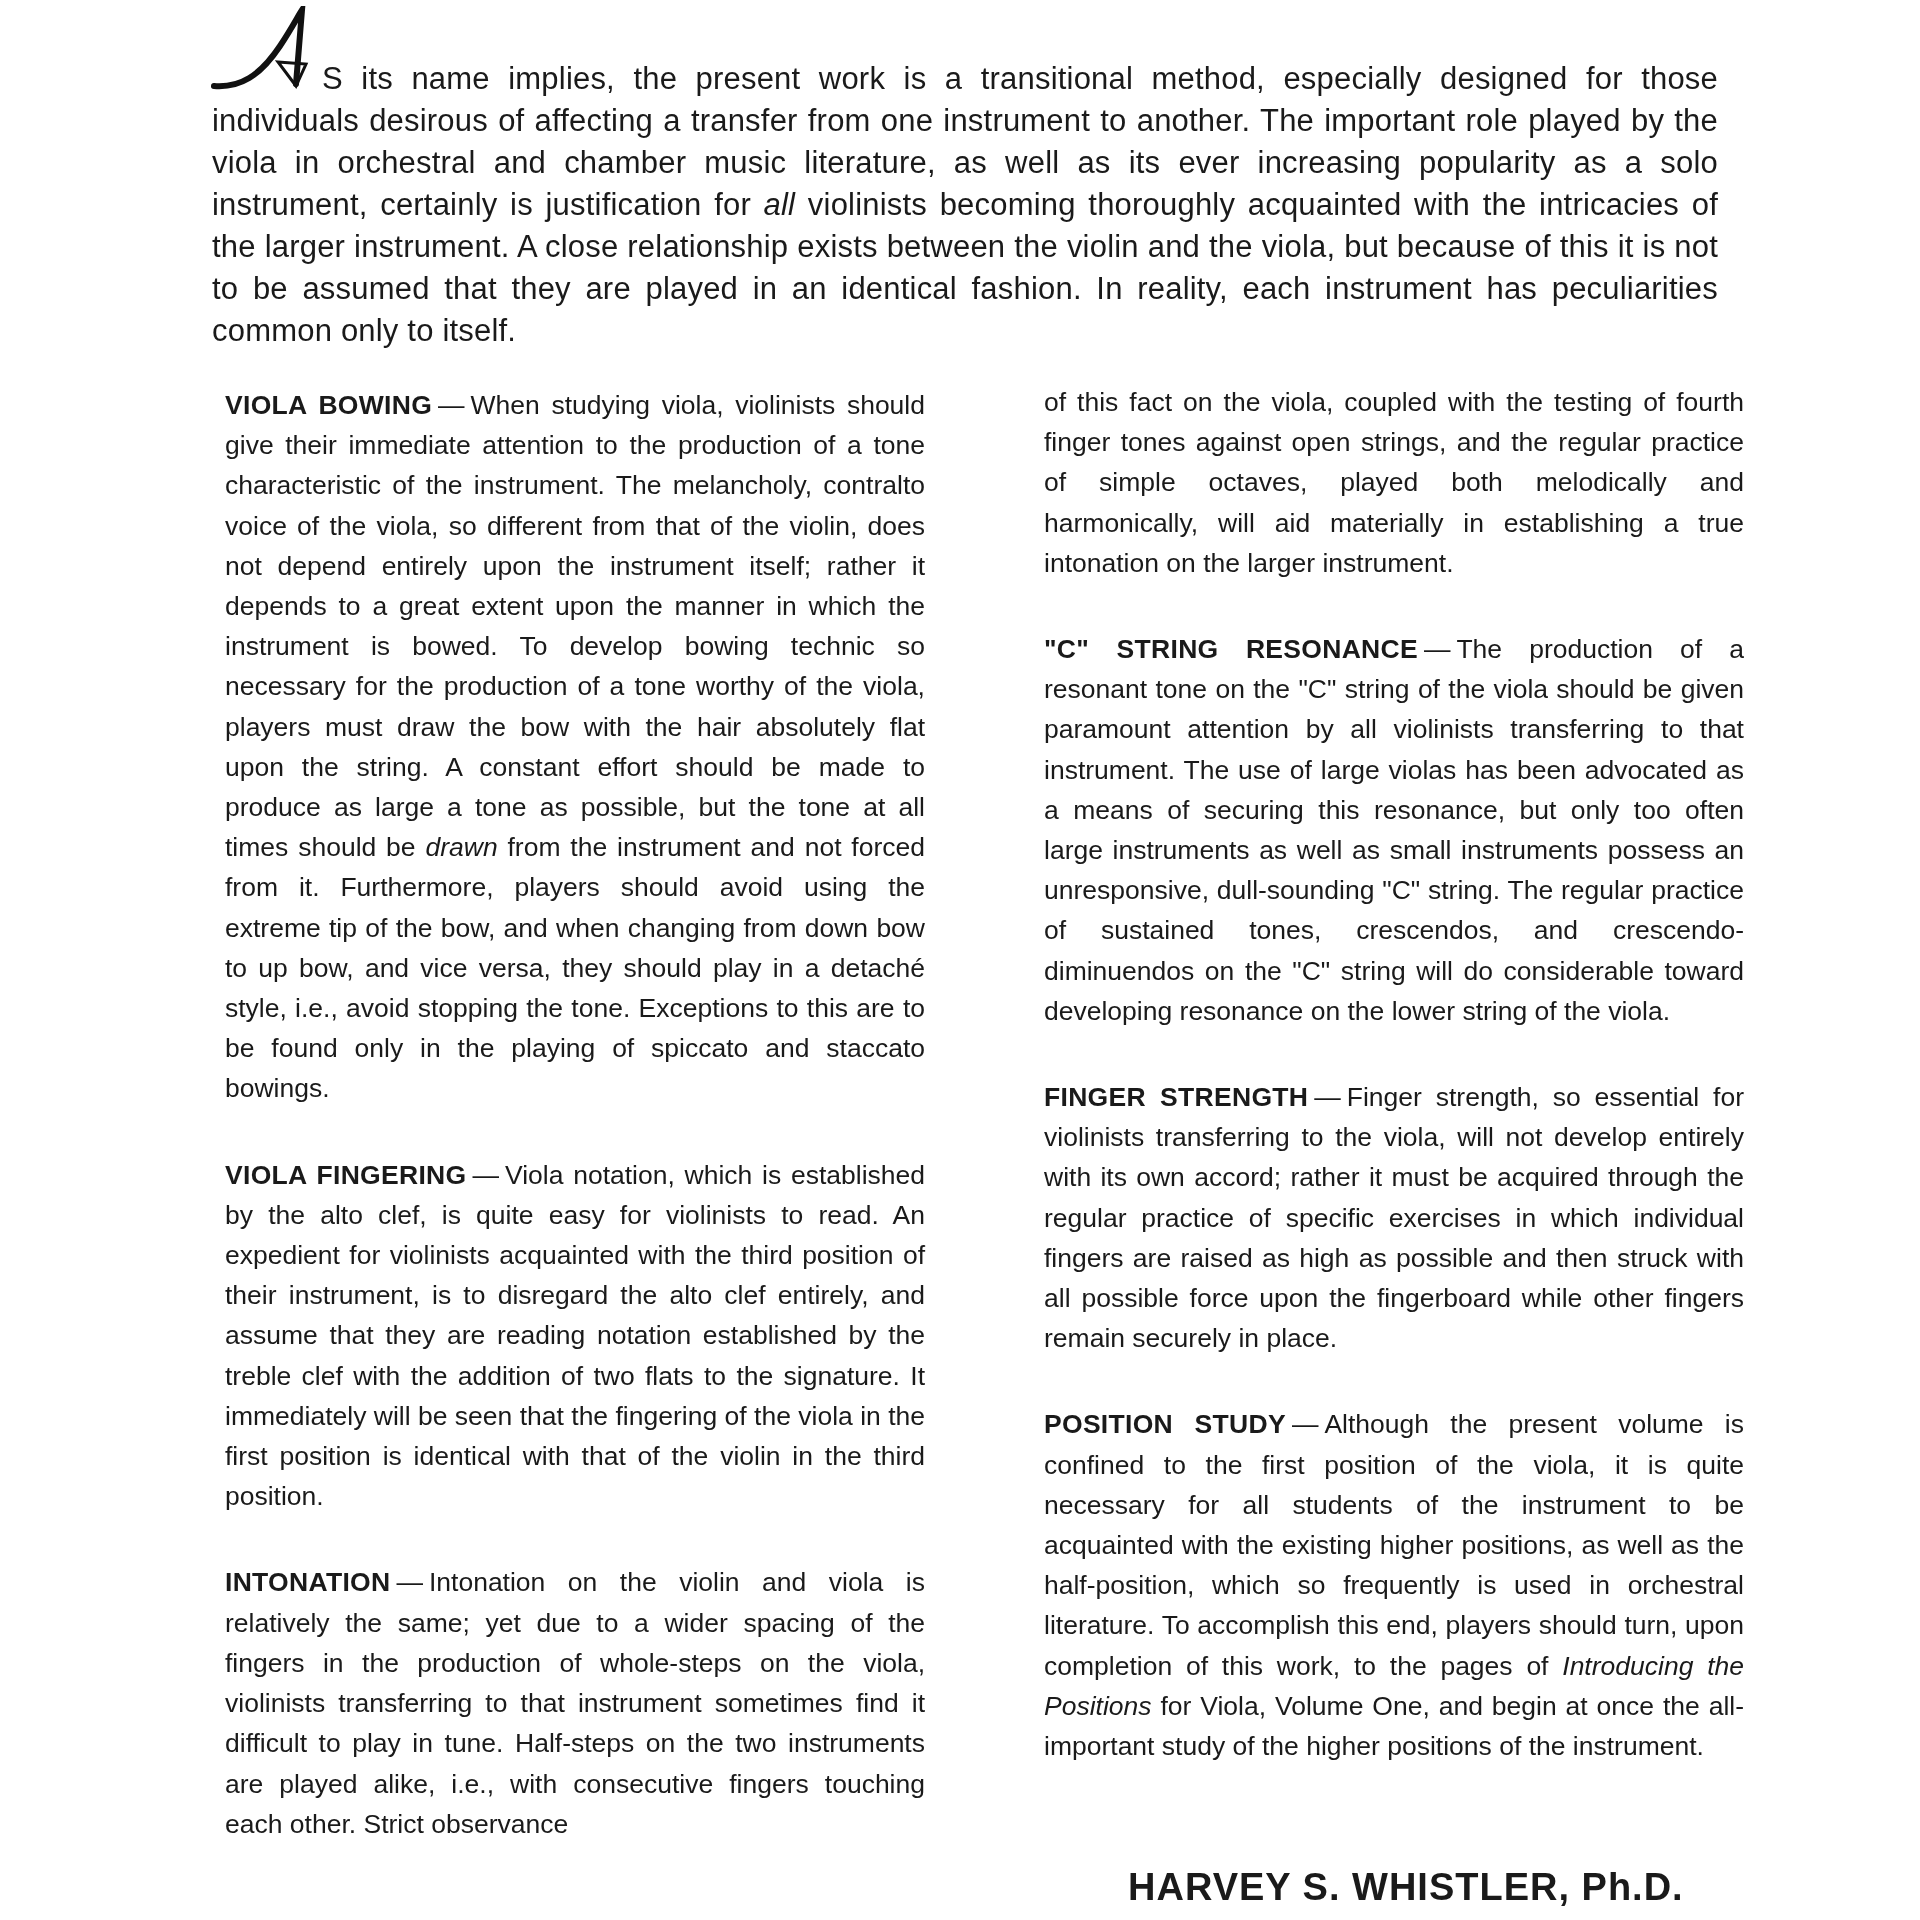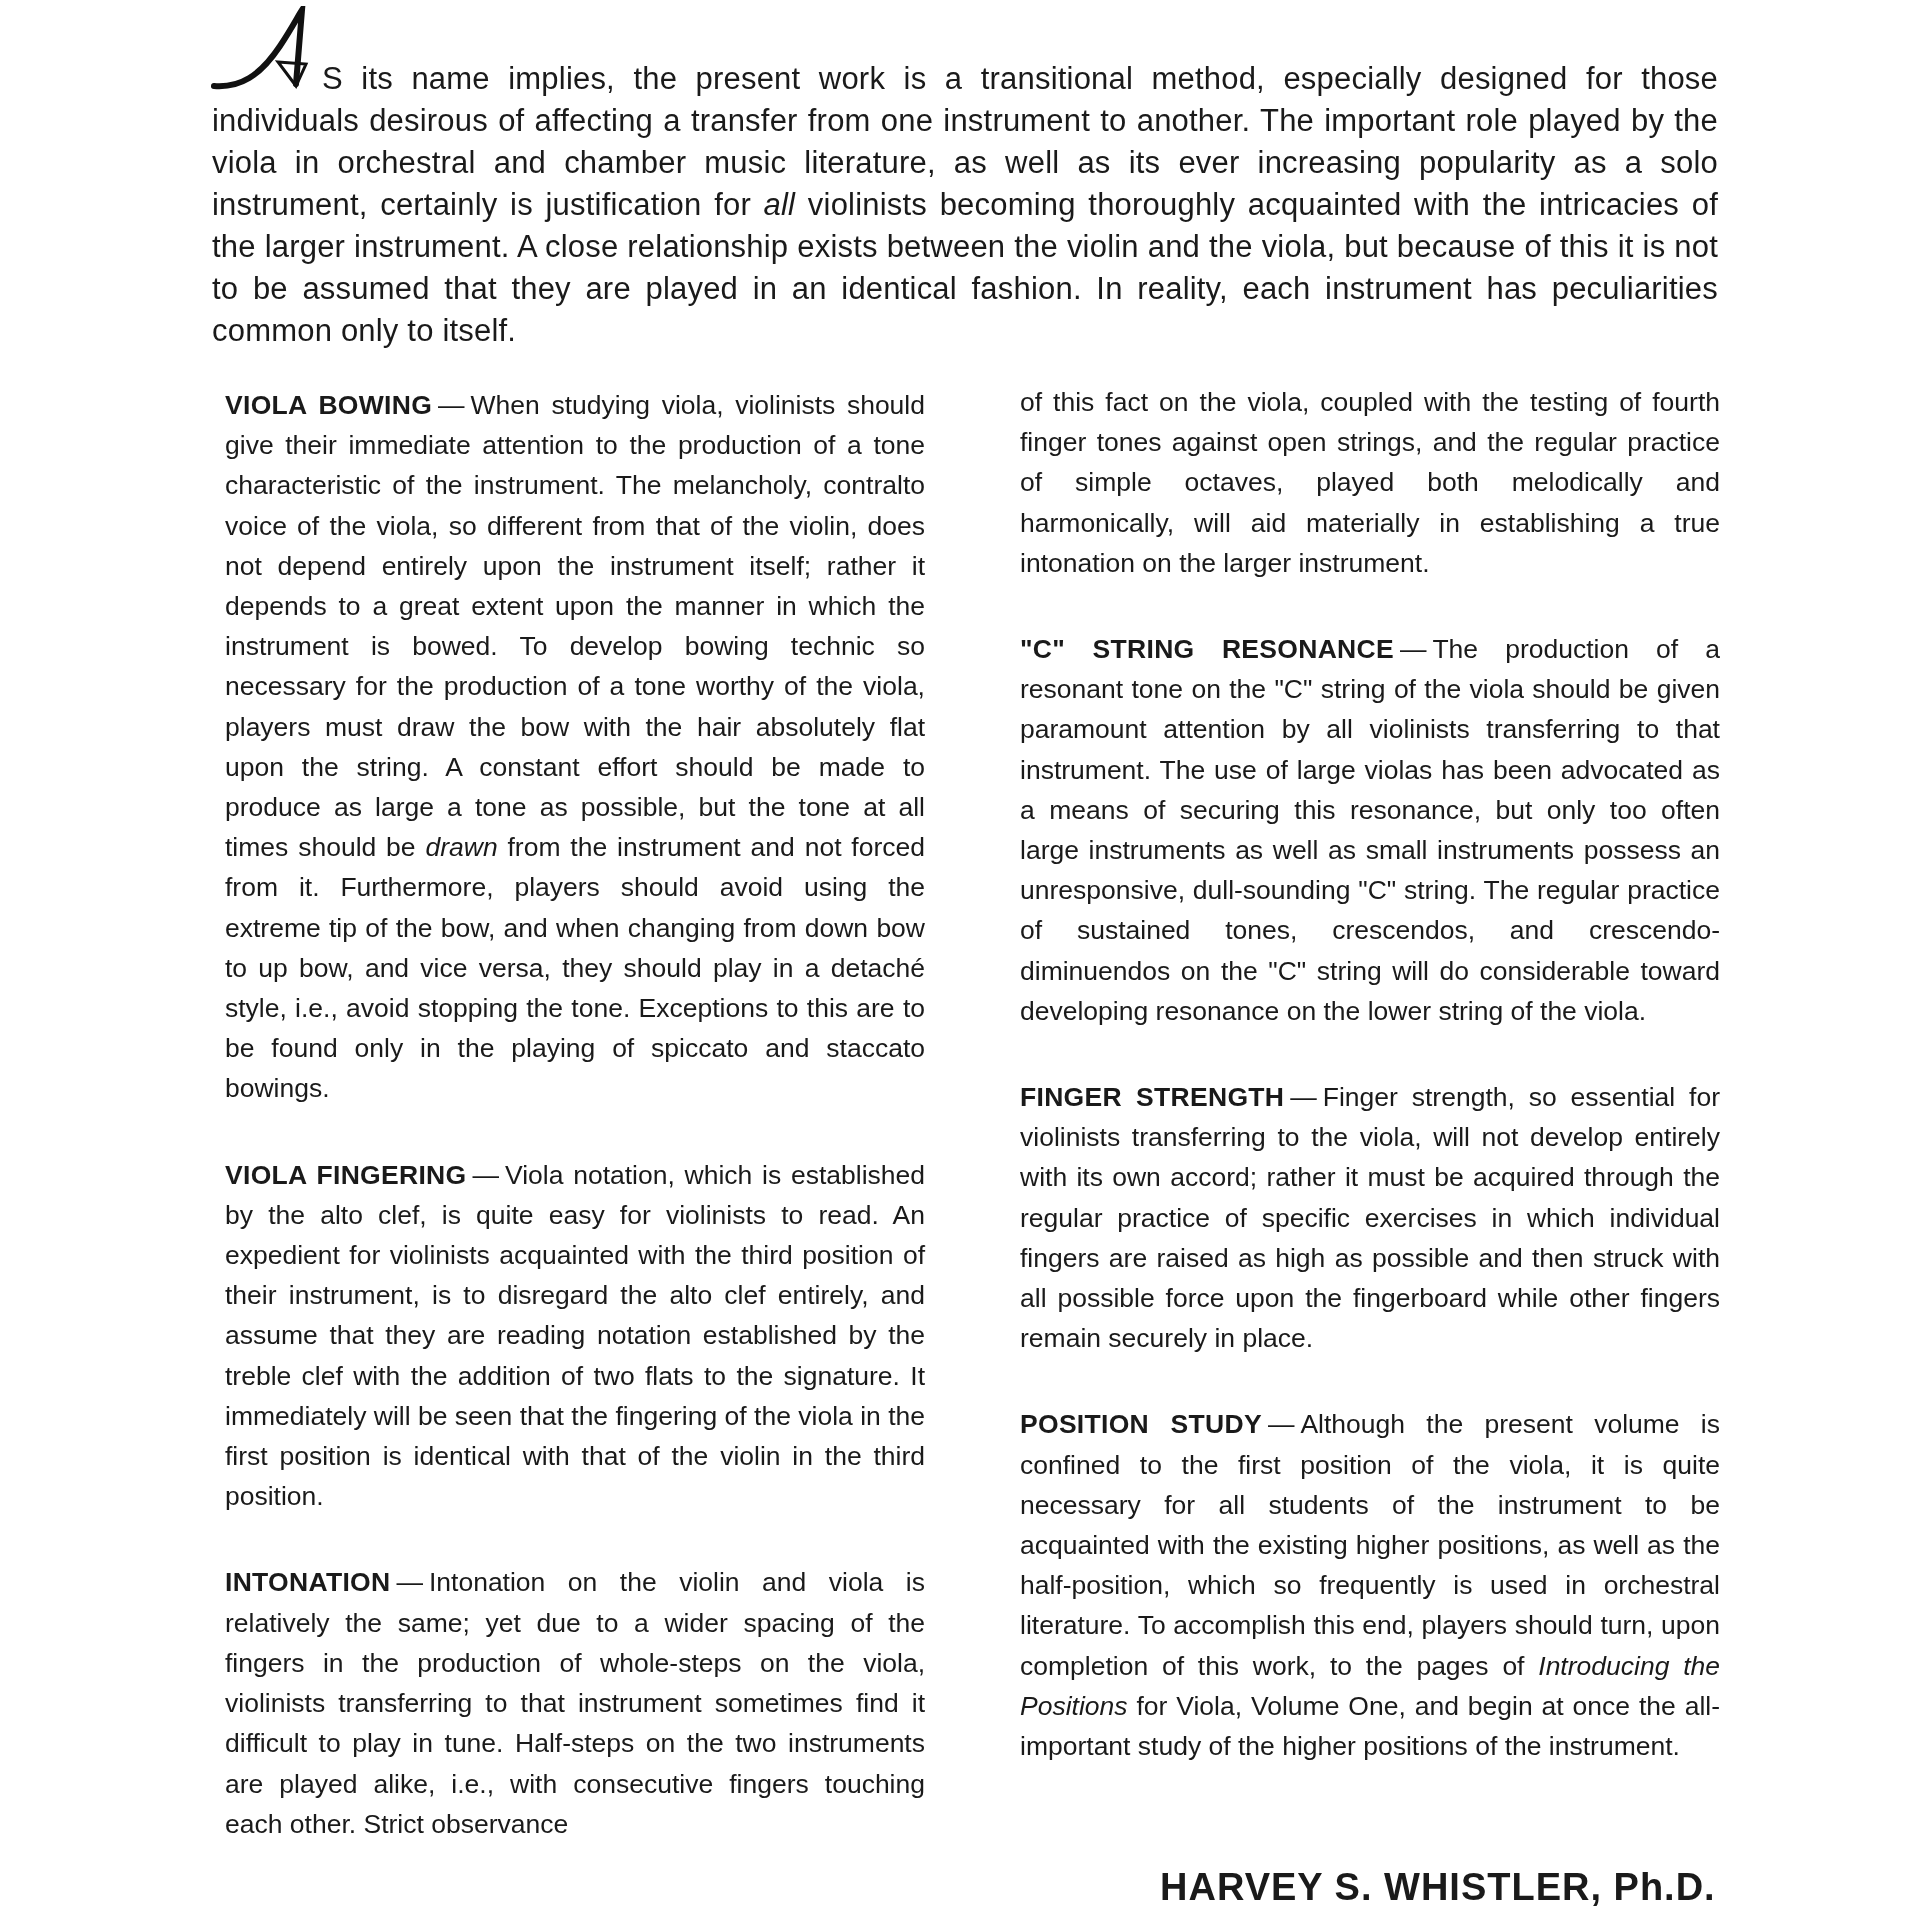--- a/index.html
+++ b/index.html
@@ -4,26 +4,26 @@
 <style>
   html, body { margin:0; padding:0; background:#fff; }
   body { width:1920px; height:1920px; position:relative; overflow:hidden; color:#1a1a1a;
          font-family:"Liberation Sans", "DejaVu Sans", sans-serif; }
   .intro { position:absolute; left:212px; top:58px; width:1506px; font-size:31px; line-height:42px;
            text-align:justify; letter-spacing:0.2px; }
   .dropcap { position:absolute; left:210px; top:6px; width:110px; height:90px; }
   .intro-first { padding-left:110px; }
   .col { position:absolute; width:712px; font-size:26.5px; line-height:40.2px; text-align:justify; }
   .col.left { left:213px; top:385px; }
-  .col.right { left:1008px; top:382px; }
+  .col.right { left:1032px; top:382px; }
   .section { margin:0 0 46px 12px; }
   .heading { font-weight:bold; letter-spacing:0.3px; }
   .dash { margin:0 6px; }
   i { font-style:italic; }
-  .signature { position:absolute; left:1160px; top:1866px; font-size:38px; font-weight:bold; letter-spacing:1px;text-align:center; }
+  .signature { position:absolute; left:1128px; top:1866px; font-size:38px; font-weight:bold; letter-spacing:1px;text-align:center; }
 </style>
 </head>
 <body>
 
 <svg class="dropcap" viewBox="0 0 110 90">
   <path d="M4 80 C30 82, 50 70, 70 40 C82 22, 88 10, 92 4 L86 78" fill="none" stroke="#111" stroke-width="6" stroke-linecap="round"></path>
   <path d="M68 56 L96 58 L86 80 Z" fill="none" stroke="#111" stroke-width="3"></path>
 </svg>
 
 <div class="intro">

